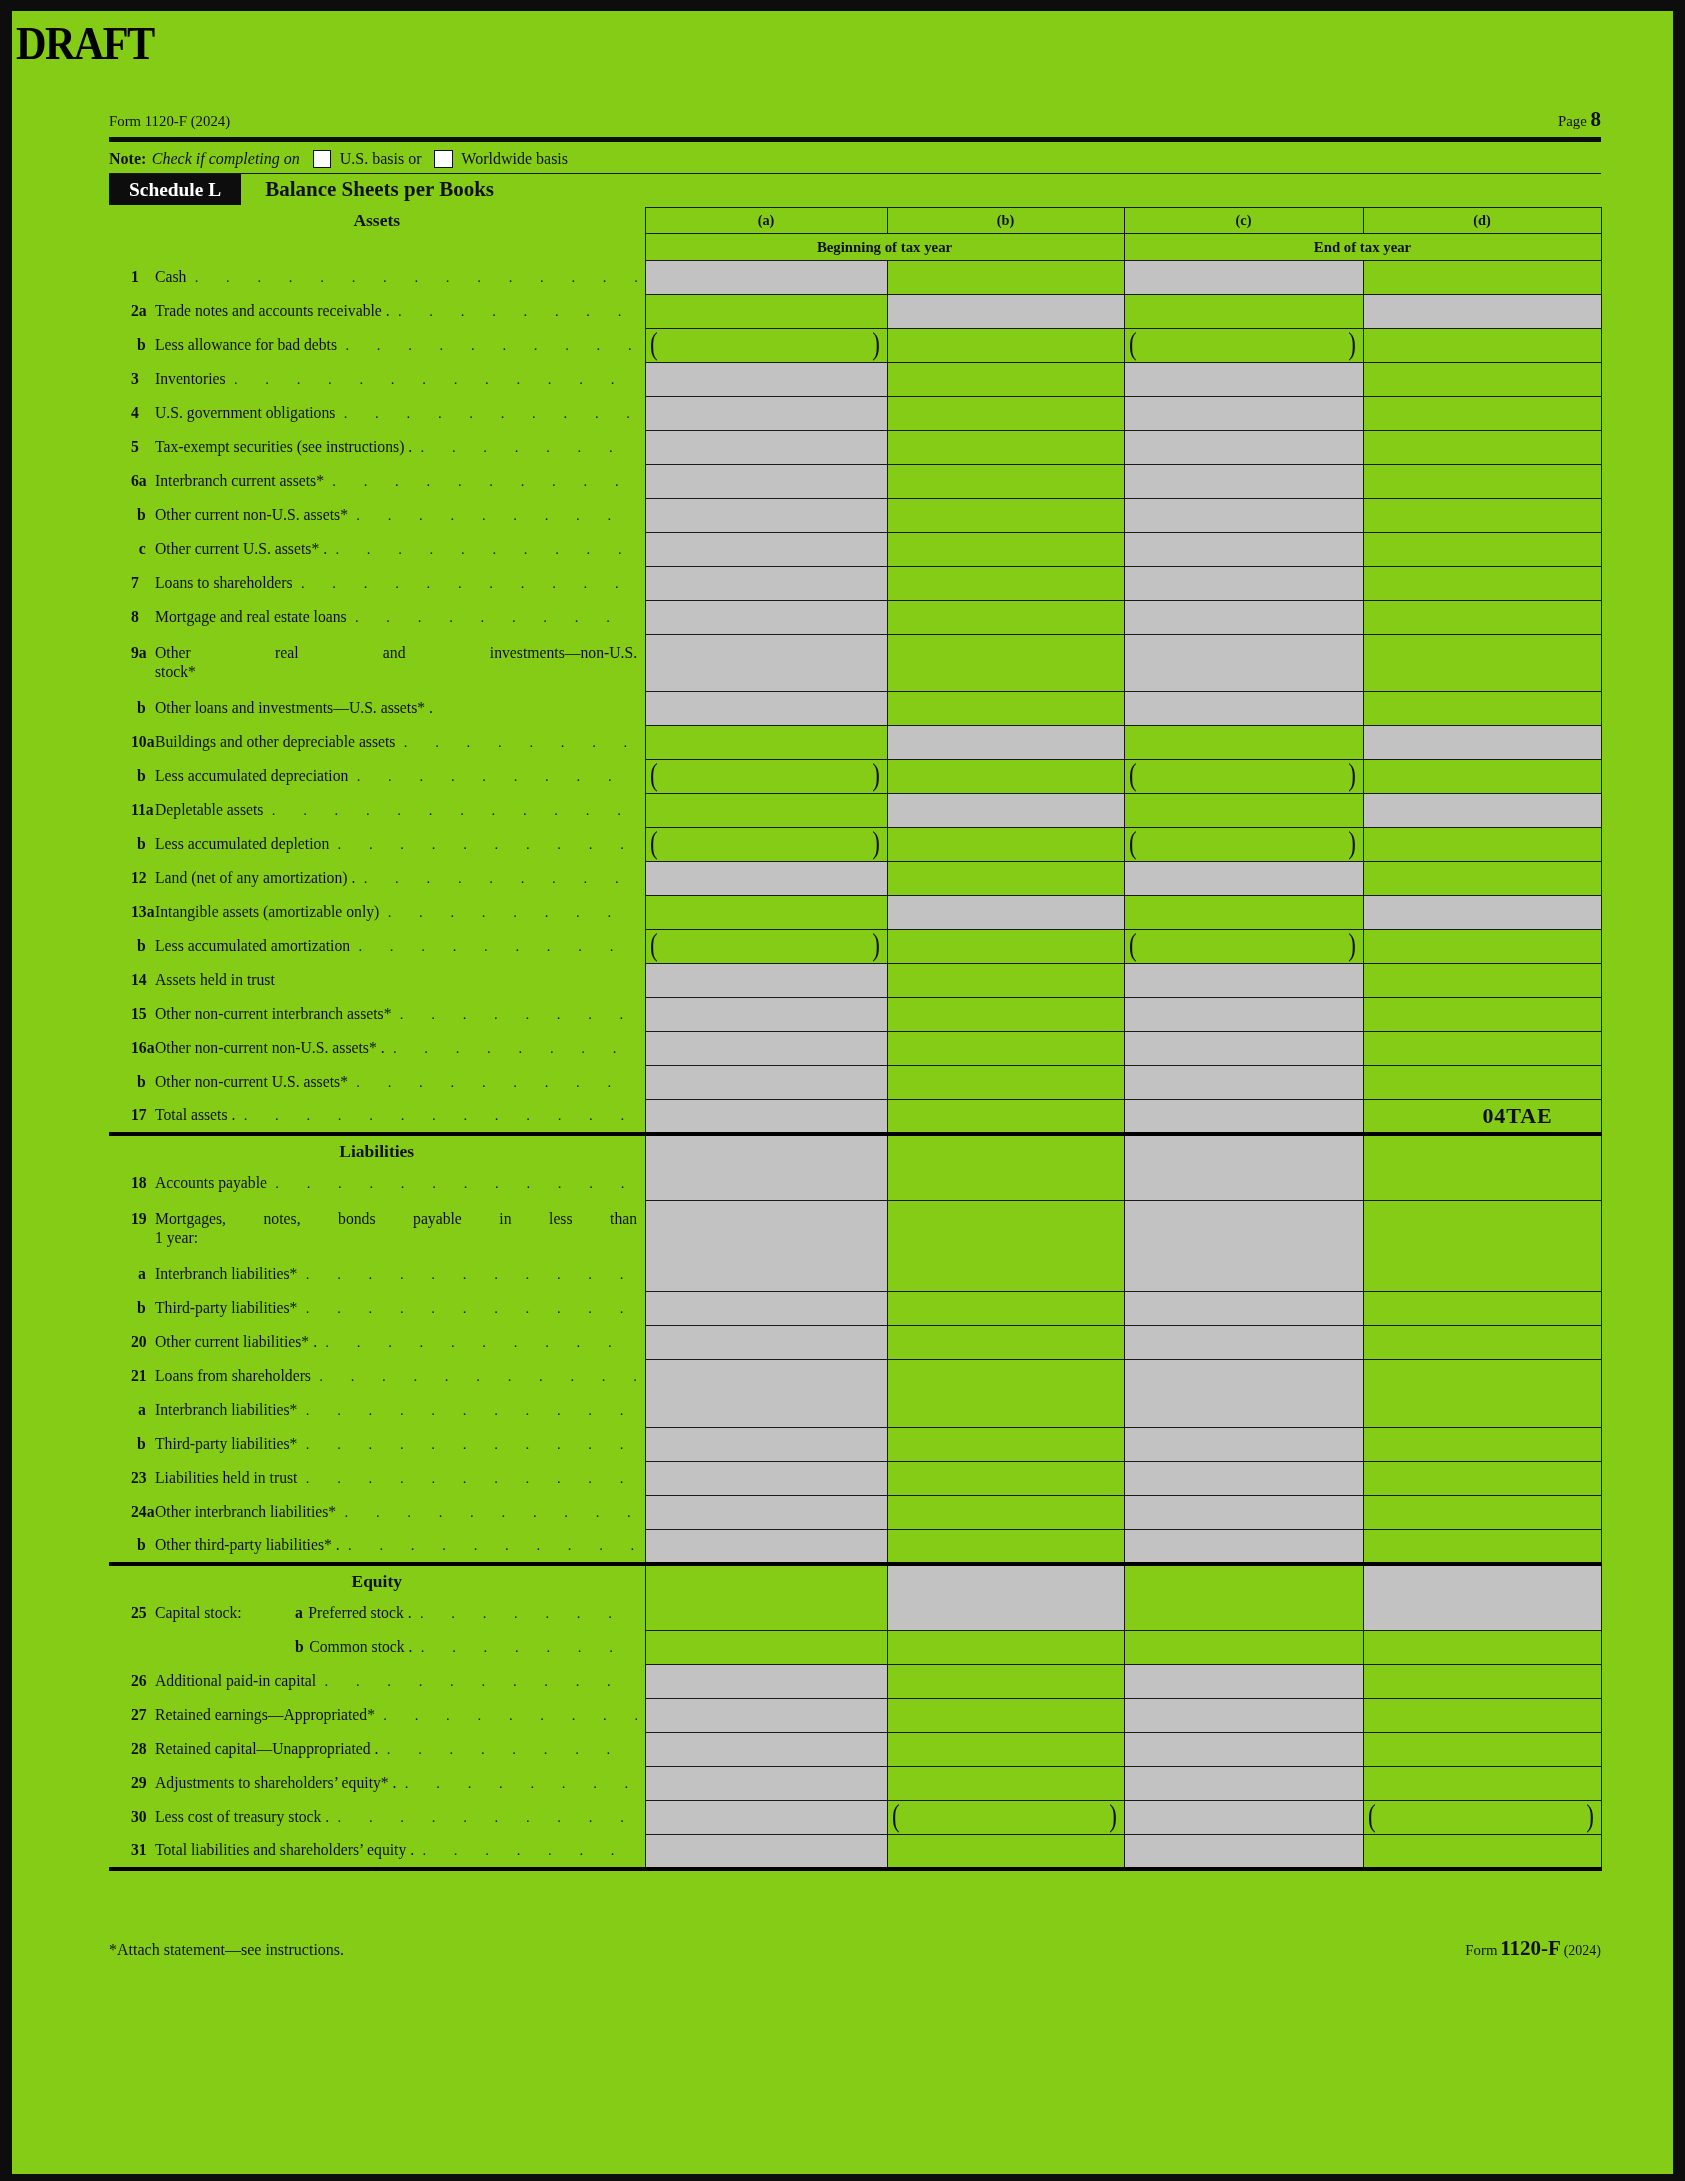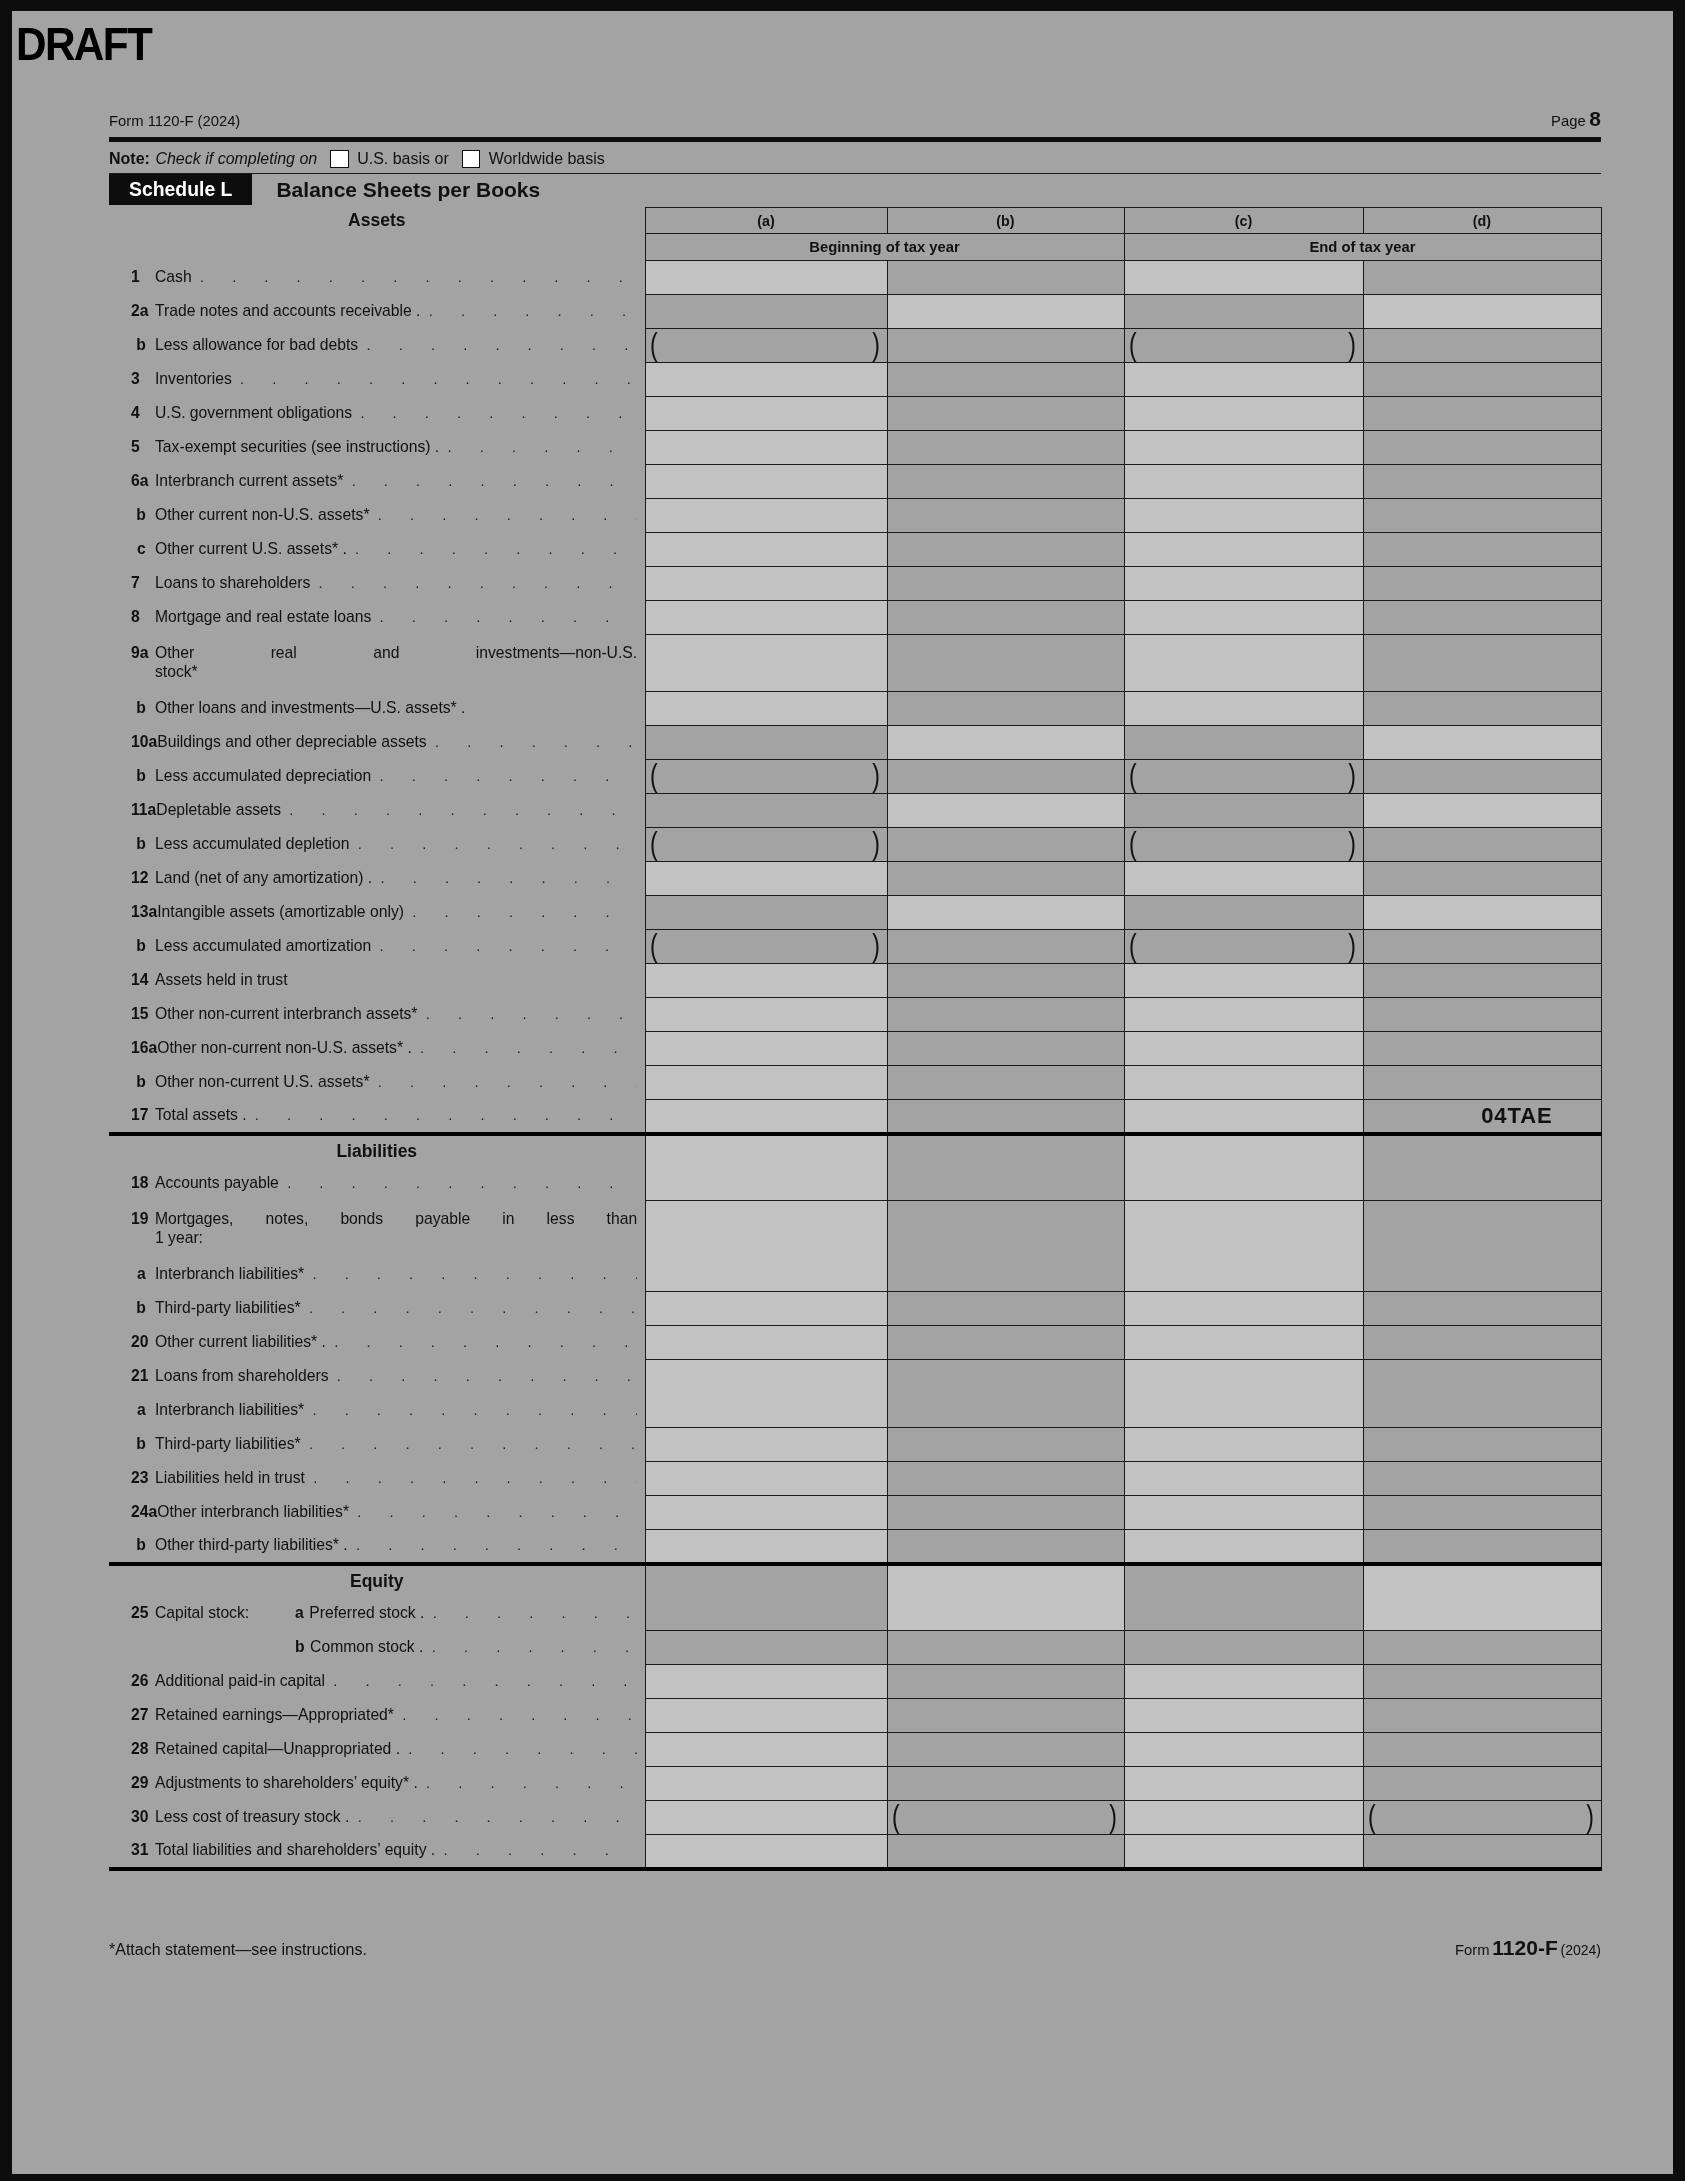--- a/index.html
+++ b/index.html
@@ -1,18 +1,18 @@
 <!DOCTYPE html>
 <html style="font-size:14.8px"><head>
 <meta charset="utf-8">
 <style>
   html,body{margin:0;padding:0;background:#fff;}
-  .page{position:relative;width:1685px;height:2182px;background:#a3a3a3;box-sizing:border-box;
+  .page{position:relative;width:1685px;height:2182px;background:#84cc16;box-sizing:border-box;
         border-left:12px solid #0d0d0d;border-right:12px solid #0d0d0d;border-top:11px solid #0d0d0d;border-bottom:8.3px solid #0d0d0d;
-        font-family:Liberation Sans, sans-serif;color:#111;overflow:hidden;}
+        font-family:Liberation Serif, serif;color:#111;overflow:hidden;}
   .draft{position:absolute;left:3.7px;top:5.5px;font-size:46px;font-weight:900;letter-spacing:-1.8px;transform:scaleX(.92);transform-origin:left;color:#000;}
   .content{position:absolute;left:97px;top:0;width:1492px;}
   .topline{position:absolute;top:96px;left:0;width:100%;display:flex;justify-content:space-between;align-items:baseline;font-size:14.8px;}
   .pagebits{font-size:14.8px;}
   .pagebits b{font-size:21px;font-weight:700;margin-left:3.7px;}
   .rule-thick{position:absolute;top:126px;left:0;width:100%;height:4.6px;background:#0d0d0d;}
   .noterow{position:absolute;top:135px;left:0;width:100%;height:26px;display:flex;align-items:center;font-size:16px;}
   .noterow .nb{font-weight:700;margin-right:5.5px;}
   .noterow .ni{font-style:italic;}
   .cbx{display:inline-block;width:16.6px;height:16.6px;border:1.8px solid #111;background:#fff;margin:0 8.3px 0 13px;flex:0 0 auto;}

